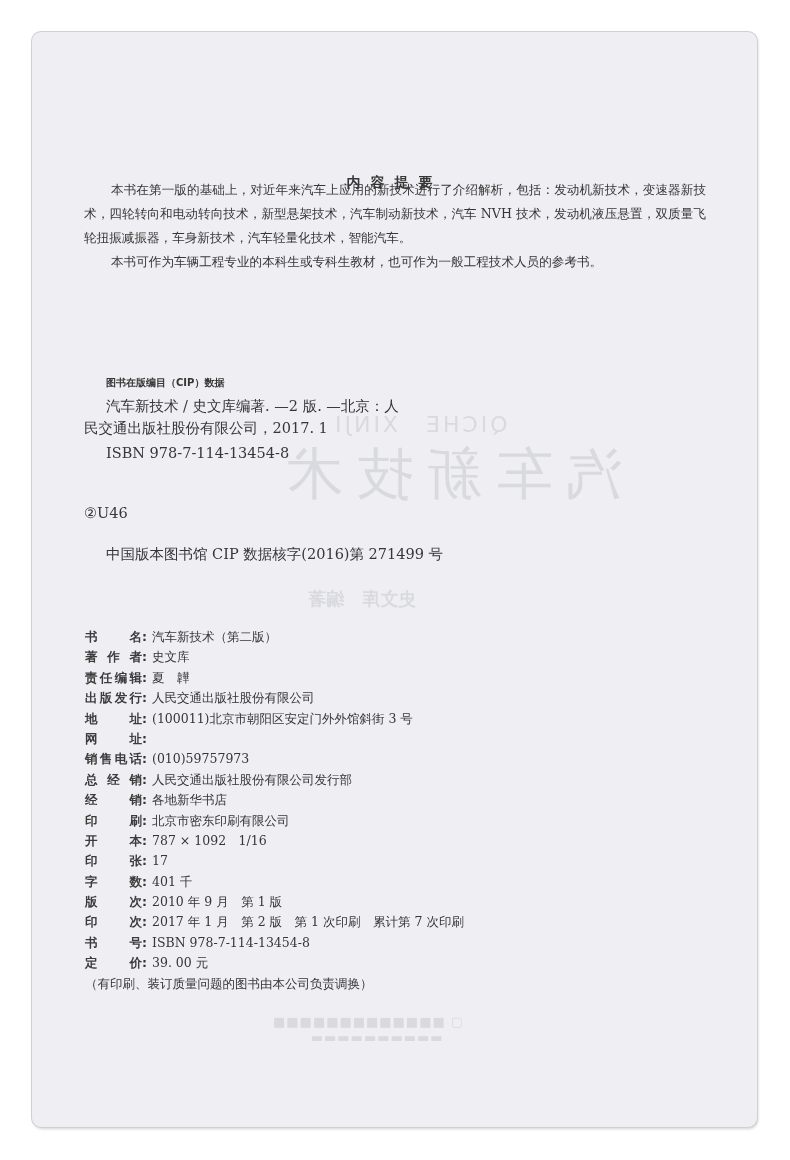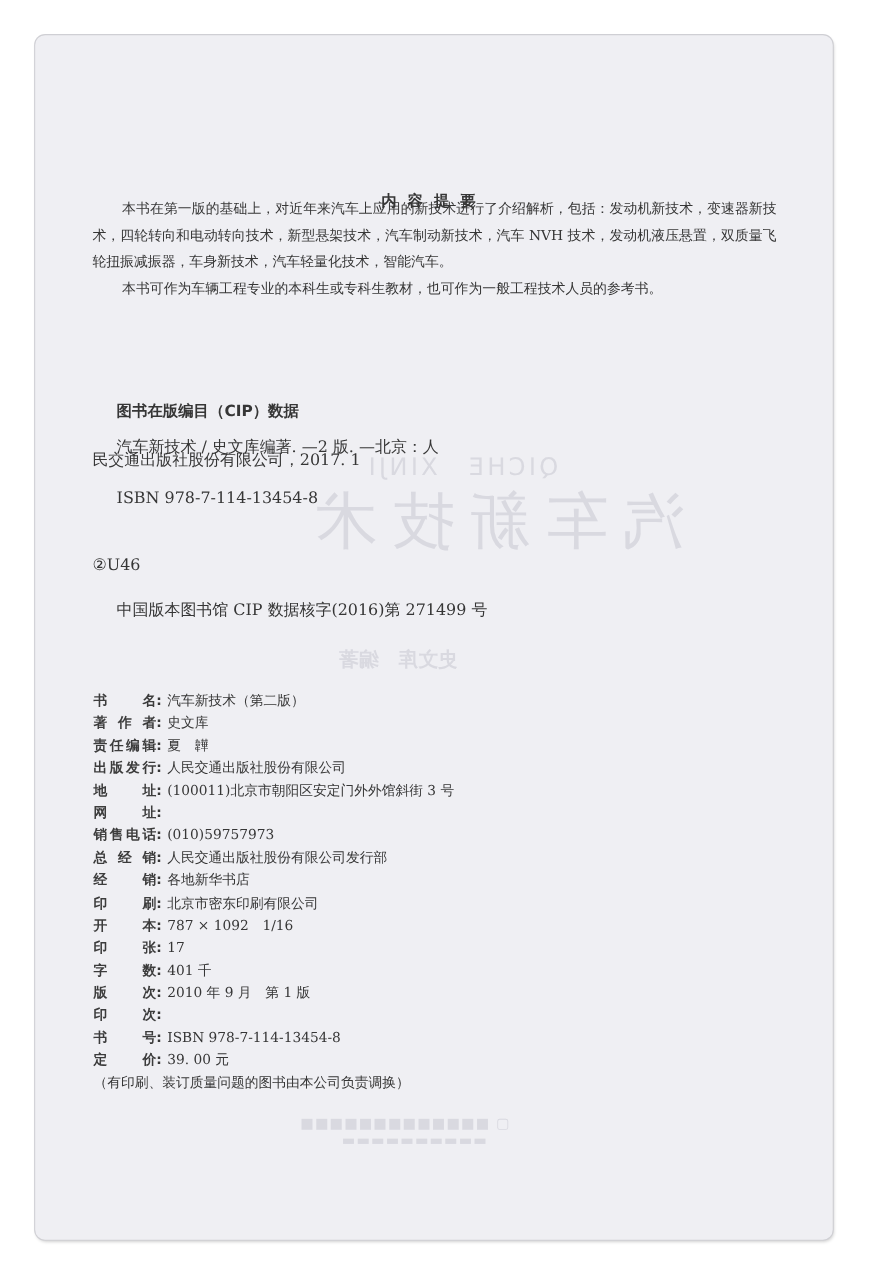--- a/index.html
+++ b/index.html
@@ -17,21 +17,21 @@
     position: absolute; color: #d9d9e0; transform: scaleX(-1);
     font-family: "DejaVu Sans", sans-serif; white-space: nowrap; pointer-events: none;
   }
   .abs { position: absolute; white-space: nowrap; }
   .summary-title {
     left: 0; width: 725px; top: 142px; text-align: center;
     font-family: "DejaVu Sans", sans-serif; font-weight: bold; font-size: 14px; letter-spacing: 10px;
   }
   .para { position: absolute; left: 52px; width: 622px; font-size: 12.6px; line-height: 24px; white-space: normal; text-align: justify; }
   .para.indent { text-indent: 27px; }
-  .cip-title { left: 74px; top: 333px; font-family: "DejaVu Sans", sans-serif; font-weight: bold; font-size: 14px; }
+  .cip-title { left: 74px; top: 344px; font-family: "DejaVu Sans", sans-serif; font-weight: bold; font-size: 10px; }
   .cip-line { font-size: 14.5px; }
   .colophon { position: absolute; left: 53px; top: 595px; }
   .row { display: flex; height: 20.4px; line-height: 20.4px; font-size: 12.5px; }
   .lbl {
     width: 57px; font-family: "DejaVu Sans", sans-serif; font-weight: bold; color: #3c3c3c;
     display: flex; justify-content: space-between; flex-shrink: 0;
   }
   .colon { font-family: "DejaVu Sans", sans-serif; font-weight: bold; width: 10px; text-align: left; }
   .val { white-space: nowrap; }
   .note { font-size: 12.5px; line-height: 20.4px; }
@@ -45,21 +45,21 @@
   <div class="ghost" style="left:240px; top:405px; font-size:56px; letter-spacing:14px;">汽车新技术</div>
   <div class="ghost" style="left:276px; top:555px; font-size:18px; font-weight:bold;">史文库　编著</div>
   <div class="ghost" style="left:240px; top:982px; font-size:13px; letter-spacing:1px; line-height:16px;">▢ ■■■■■■■■■■■■■<br>&nbsp;&nbsp;&nbsp;&nbsp;▬▬▬▬▬▬▬▬▬▬</div>
 
   <div class="abs summary-title">内容提要</div>
   <div class="para indent" style="top:146px;">本书在第一版的基础上，对近年来汽车上应用的新技术进行了介绍解析，包括：发动机新技术，变速器新技术，四轮转向和电动转向技术，新型悬架技术，汽车制动新技术，汽车 NVH 技术，发动机液压悬置，双质量飞轮扭振减振器，车身新技术，汽车轻量化技术，智能汽车。</div>
   <div class="para indent" style="top:218px;">本书可作为车辆工程专业的本科生或专科生教材，也可作为一般工程技术人员的参考书。</div>
 
   <div class="abs cip-title">图书在版编目（CIP）数据</div>
   <div class="abs cip-line" style="left:74px; top:365px;">汽车新技术 / 史文库编著. —2 版. —北京：人</div>
-  <div class="abs cip-line" style="left:52px; top:377px;">民交通出版社股份有限公司，2017. 1</div>
+  <div class="abs cip-line" style="left:52px; top:387px;">民交通出版社股份有限公司，2017. 1</div>
   <div class="abs cip-line" style="left:74px; top:413px;">ISBN 978-7-114-13454-8</div>
   <div class="abs cip-line" style="left:52px; top:473px;">②U46</div>
   <div class="abs cip-line" style="left:74px; top:501px;margin-top:12px;">中国版本图书馆 CIP 数据核字(2016)第 271499 号</div>
 
   <div class="colophon">
     <div class="row">
       <span class="lbl">
           <span>书</span>
           <span>名</span>
         </span>
@@ -176,20 +176,21 @@
         </span>
         <span class="colon">:</span>
         <span class="val">2010 年 9 月　第 1 版</span>
     </div>
     <div class="row">
       <span class="lbl">
           <span>印</span>
           <span>次</span>
         </span>
         <span class="colon">:</span>
+        <span class="val">2017 年 1 月　第 2 版　第 1 次印刷　累计第 7 次印刷</span>
     </div>
     <div class="row">
       <span class="lbl">
           <span>书</span>
           <span>号</span>
         </span>
         <span class="colon">:</span>
         <span class="val">ISBN 978-7-114-13454-8</span>
     </div>
     <div class="row">

